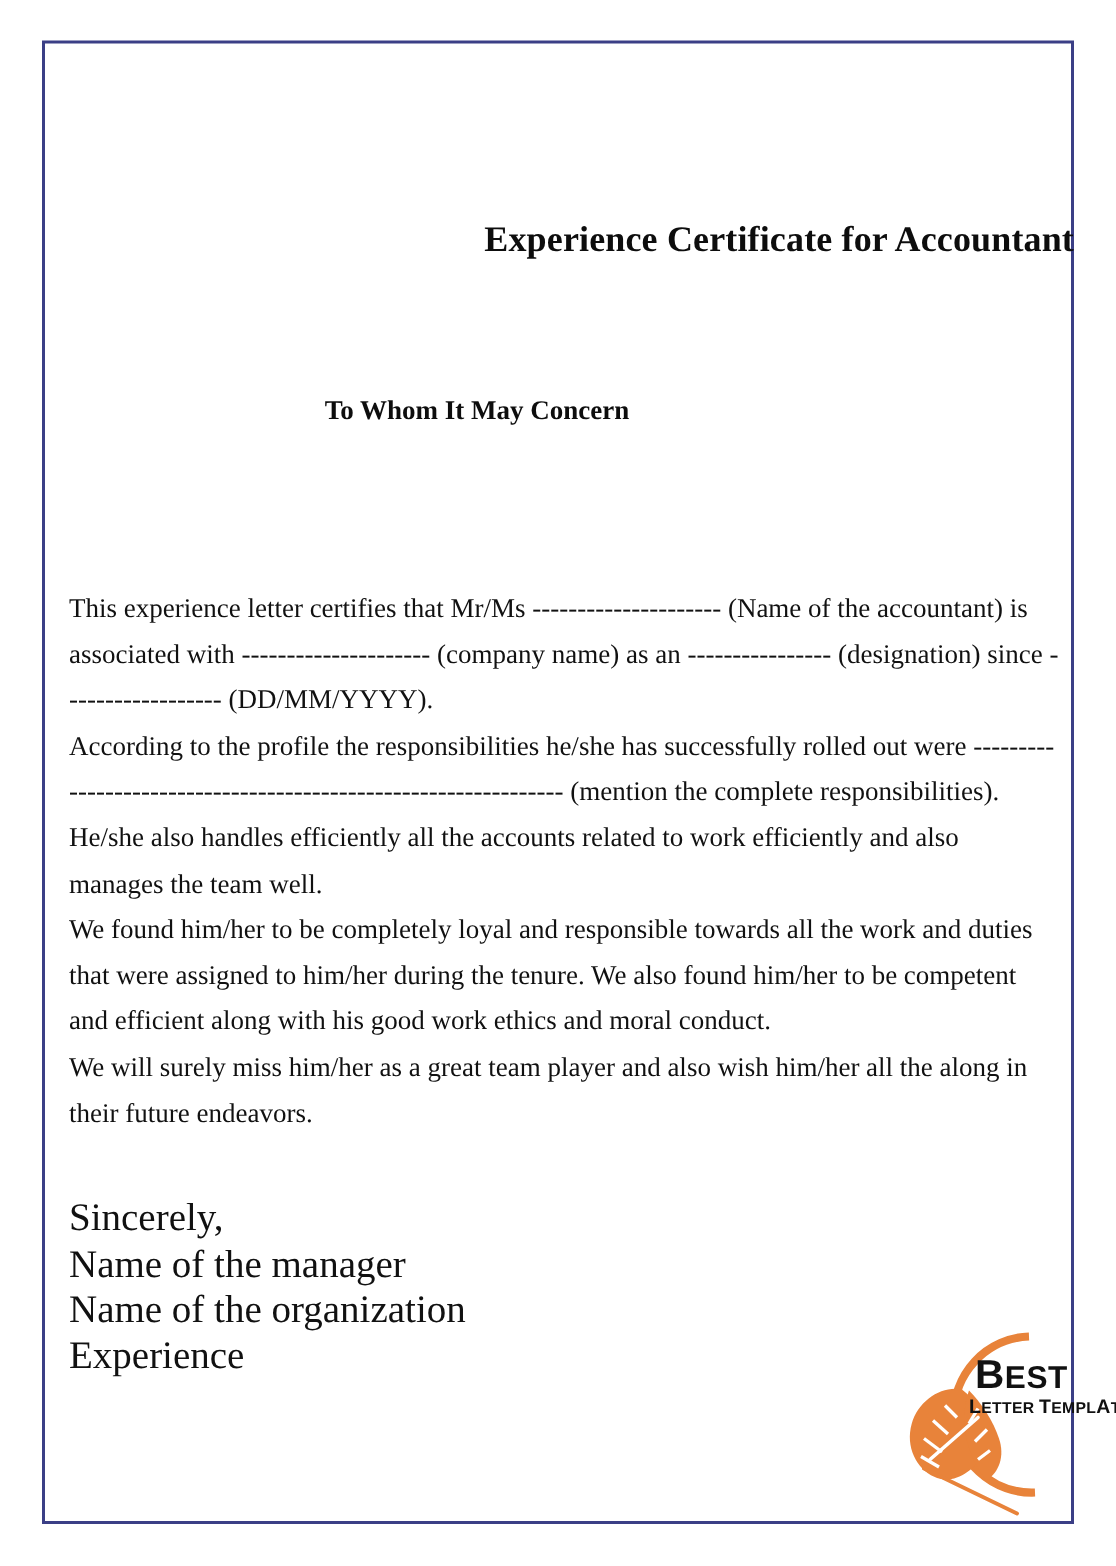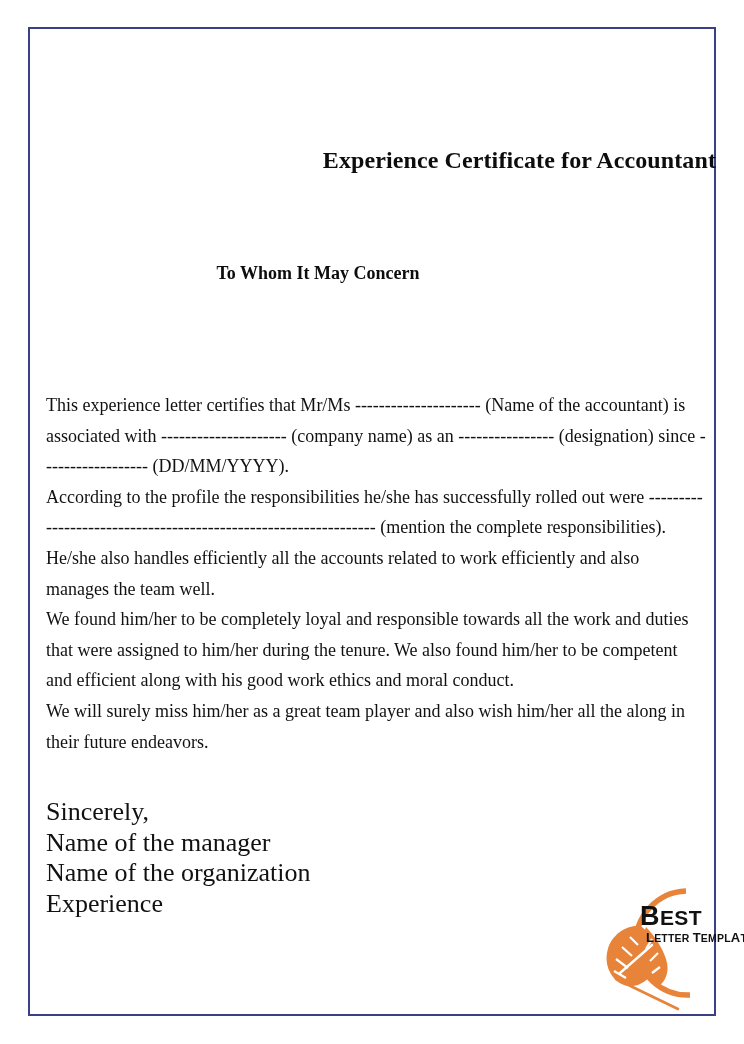--- a/index.html
+++ b/index.html
@@ -104,21 +104,21 @@
     position: absolute;
     left: 558px;
     top: 846px;
     width: 128px;
     height: 140px;
   }
   #logo svg { display: block; }
 
   .logo-text-best {
     position: absolute;
-    left: 54px;
+    left: 64px;
     top: 30px;
     font-family: "Liberation Sans", "DejaVu Sans", sans-serif;
     font-weight: bold;
     font-size: 21px;
     color: #111111;
     letter-spacing: 0.4px;
     line-height: 1;
   }
   .logo-text-best .cap { font-size: 27px; }
 

